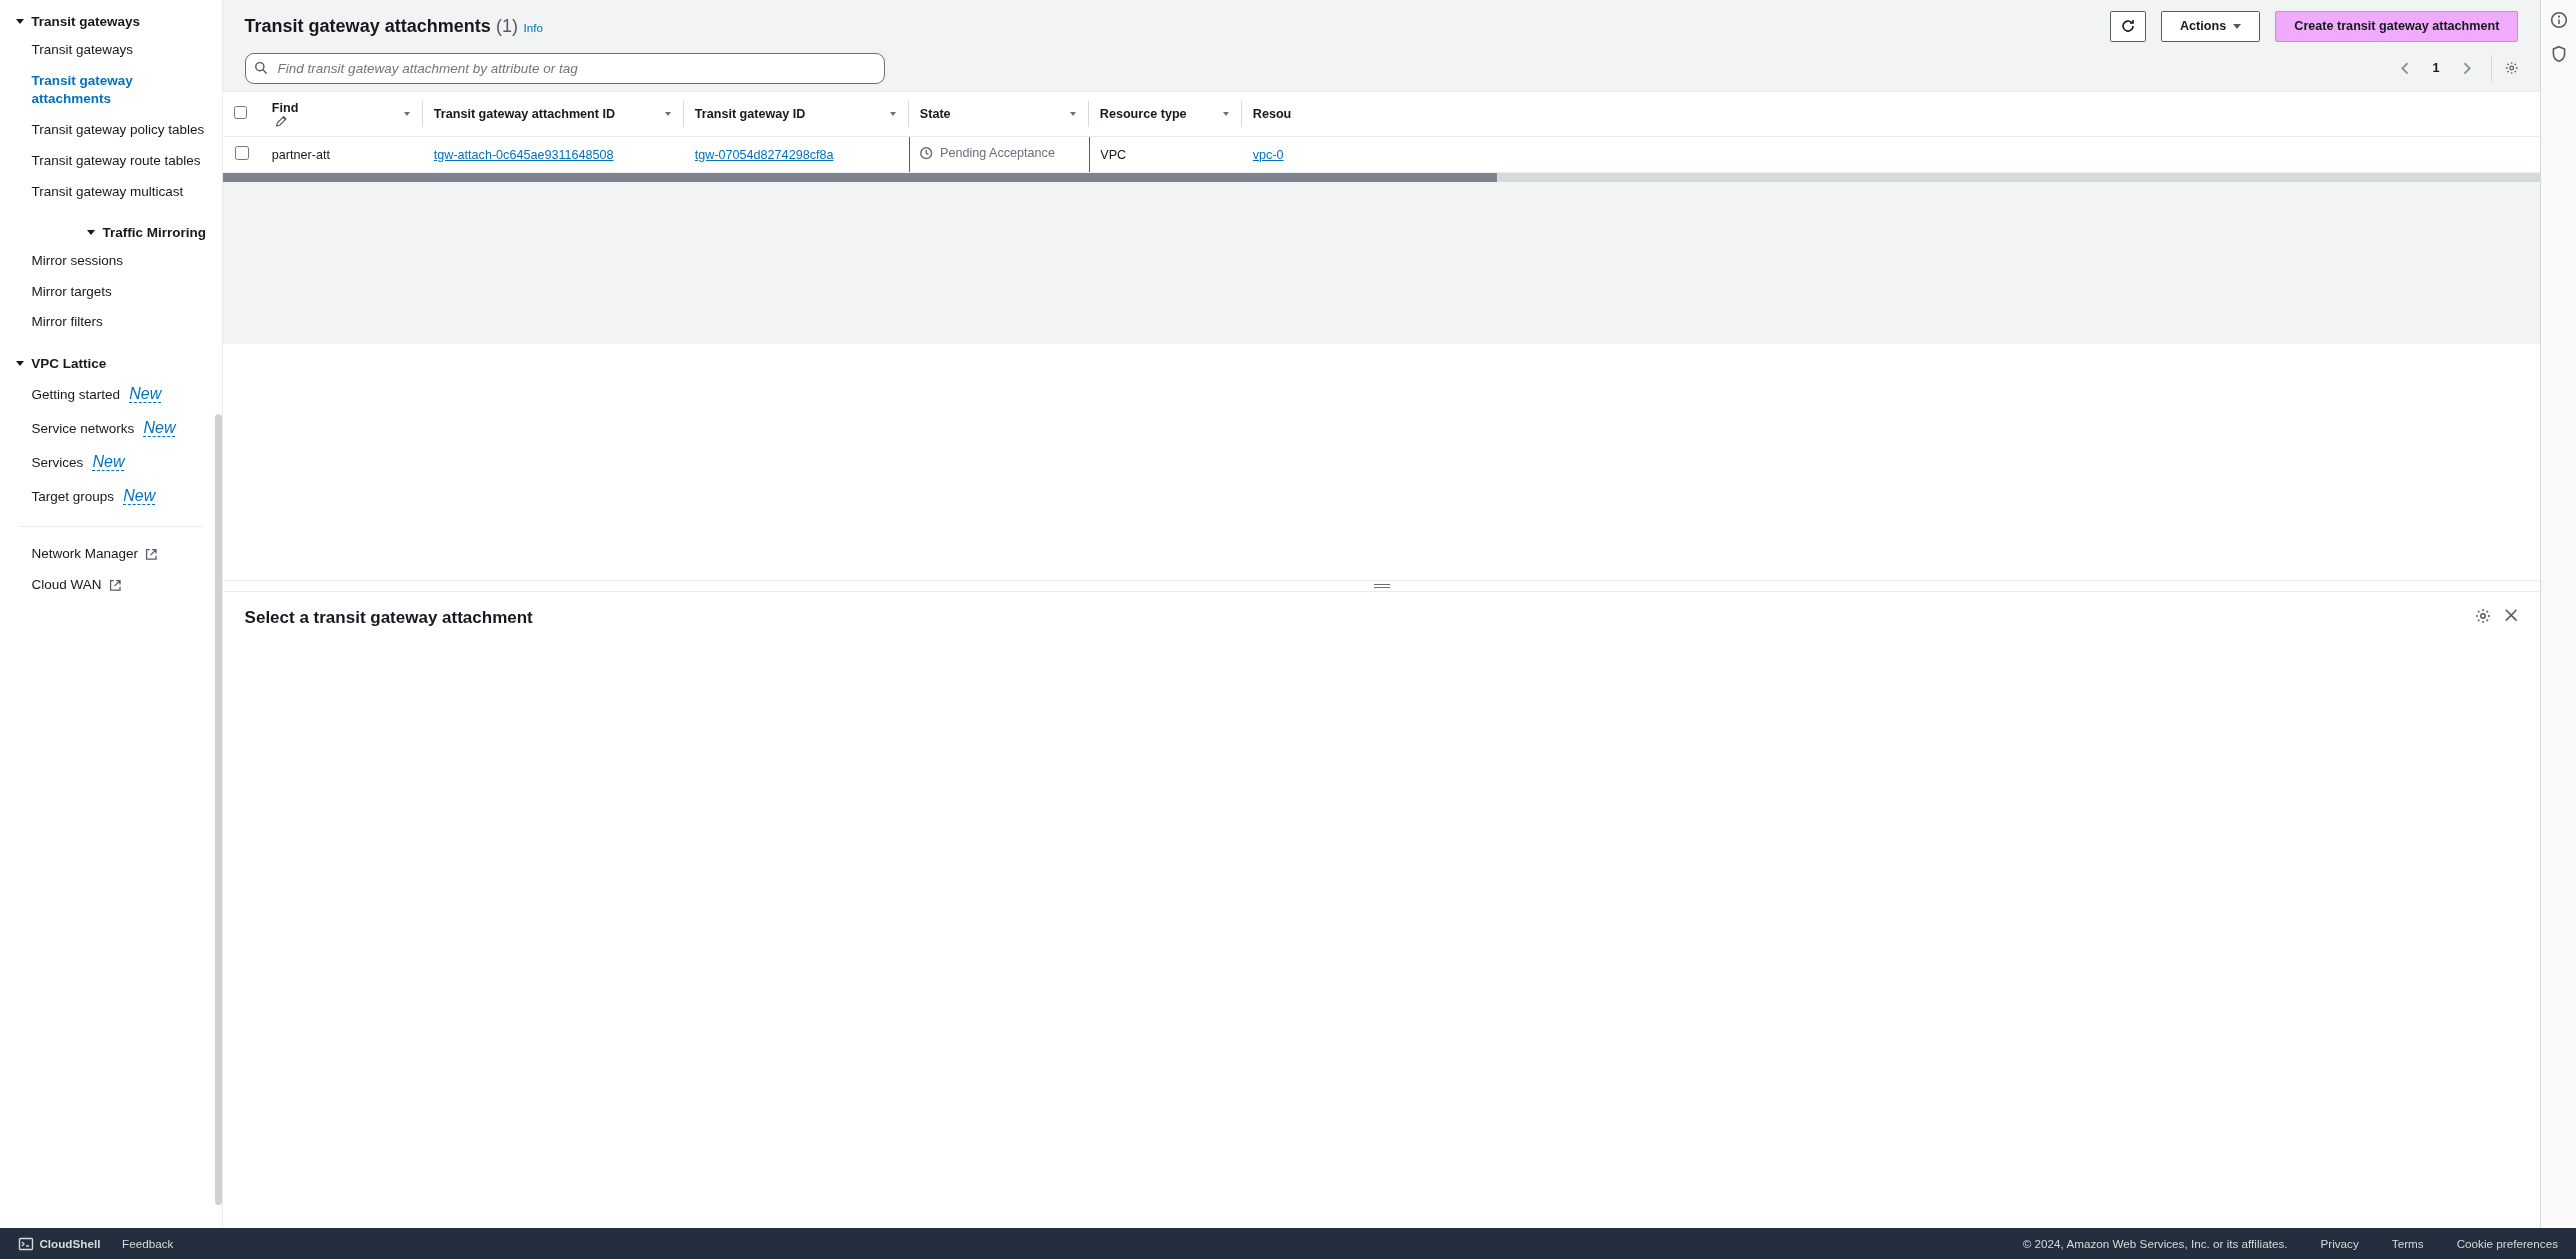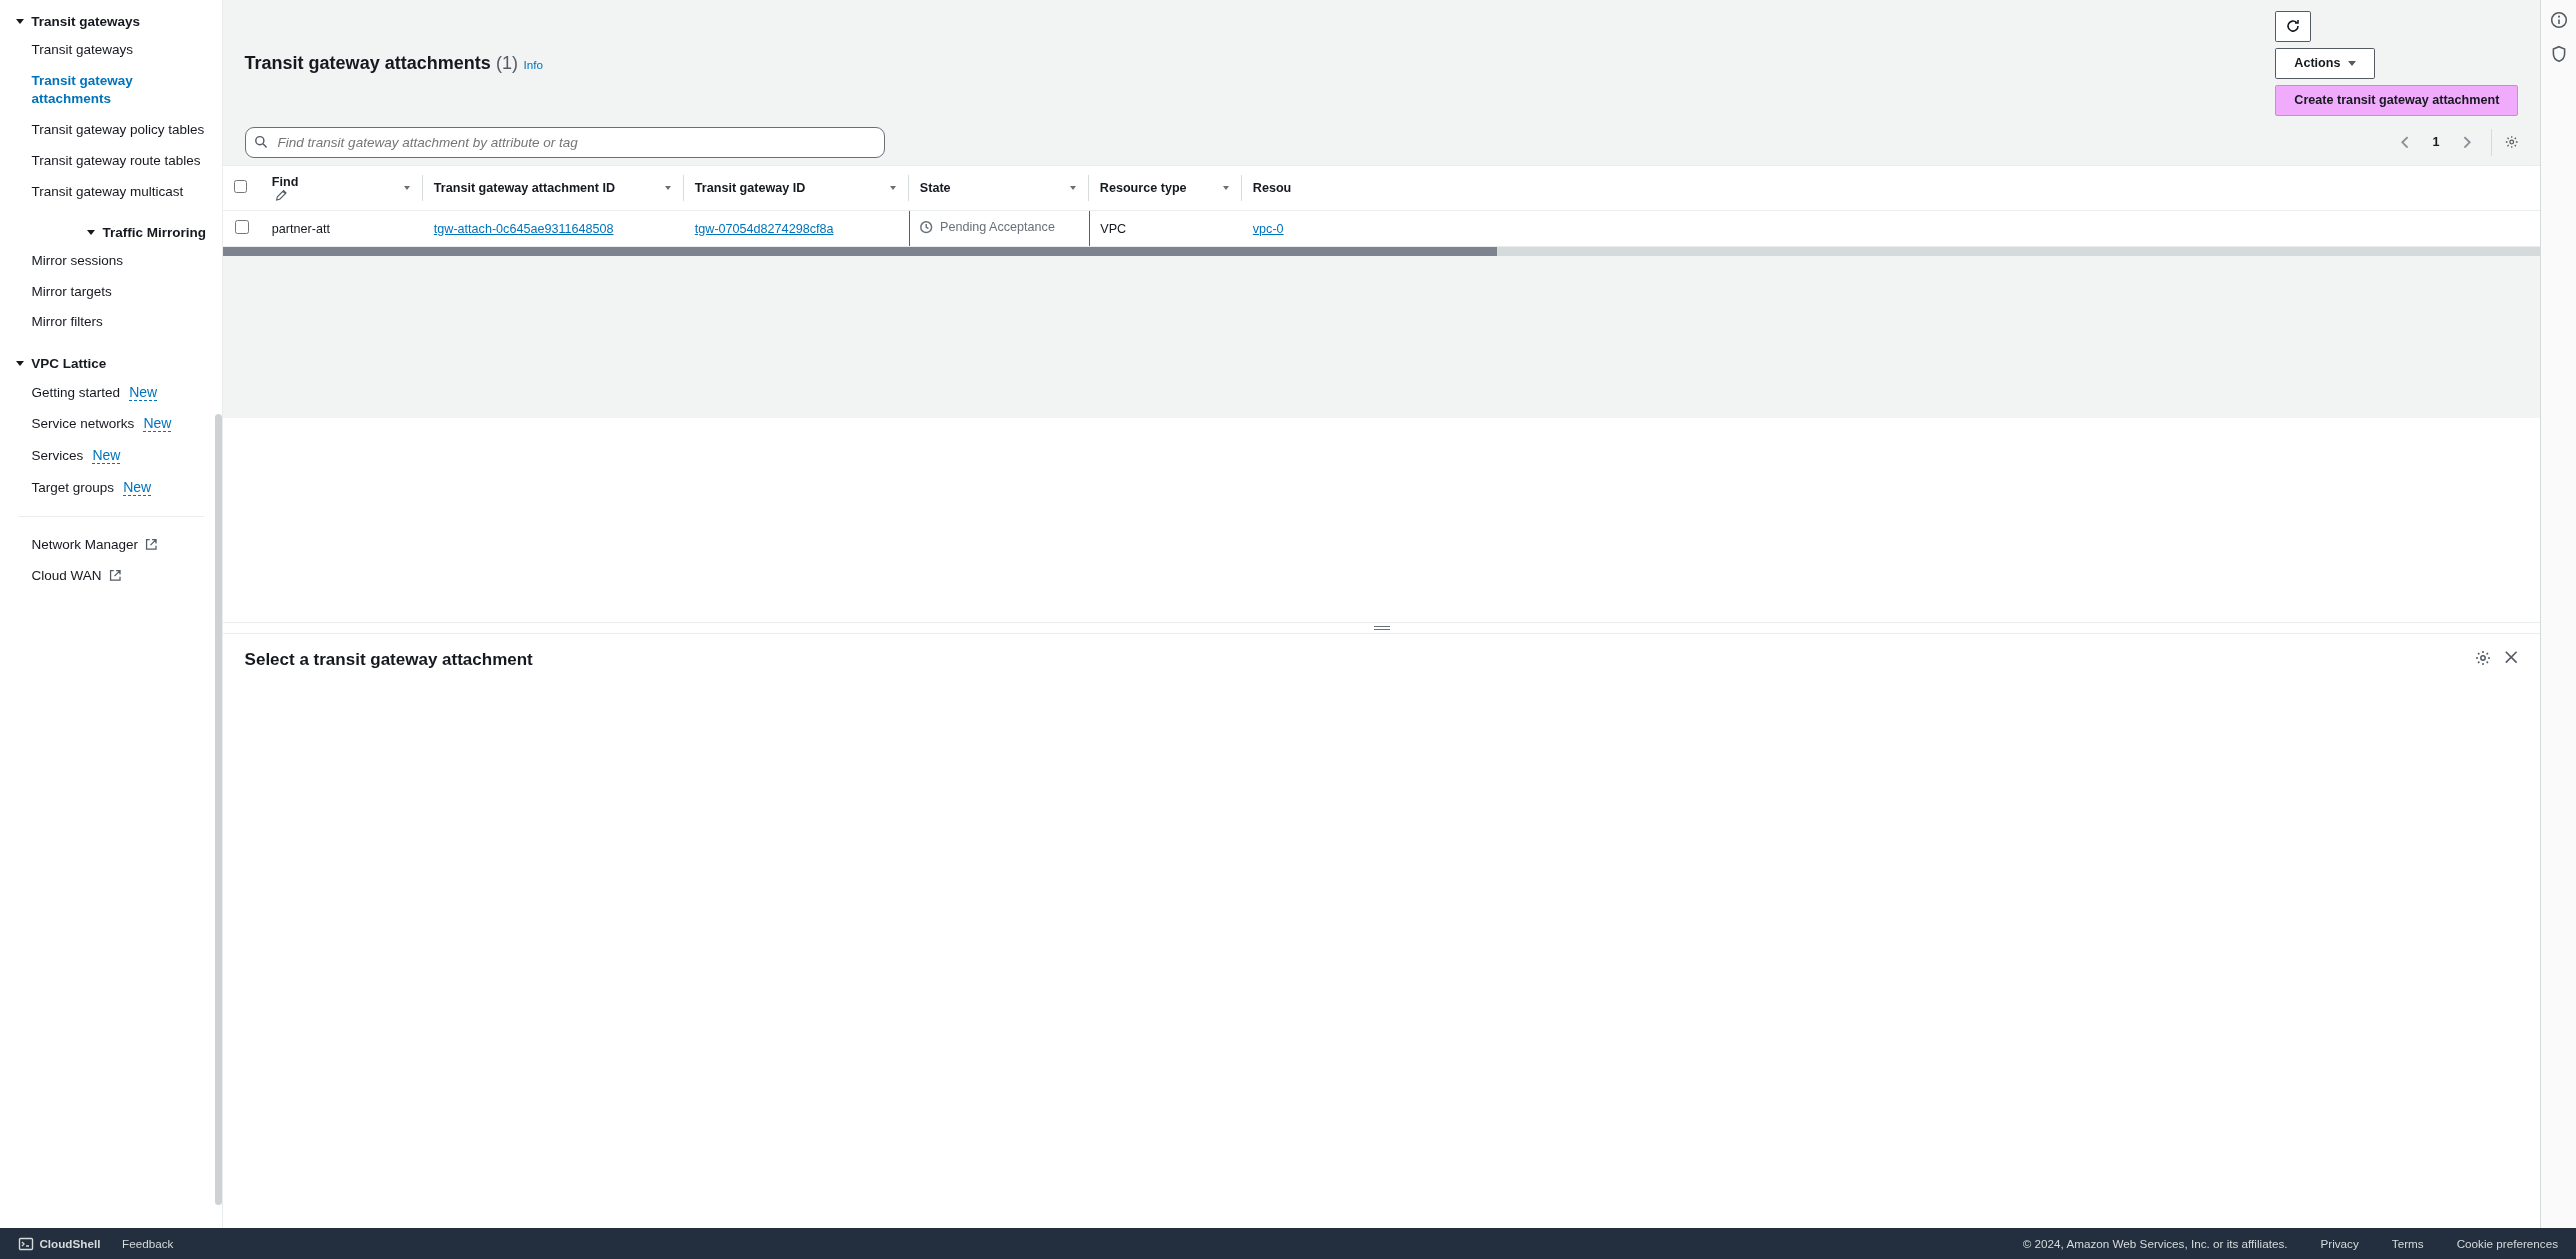--- a/index.html
+++ b/index.html
@@ -6,34 +6,34 @@
 body { font-family: "Amazon Ember", "Helvetica Neue", Arial, sans-serif; font-size: 12.6px; color: #16191f; background: #fff; overflow: hidden; }
 .app { display: flex; height: 100vh; width: 100vw; }
 
 
 .sidebar { width: 223px; min-width: 223px; background: #fff; border-right: 0.9px solid #eaeded; overflow-y: auto; padding: 9px 0 0 0; position: relative; }
 .sidebar-scroll-indicator { position: absolute; right: 0; top: 414px; bottom: 54px; width: 7.2px; background: #cfd2d4; border-radius: 3.6px; }
 .nav-group-header { display: flex; align-items: center; padding: 5.4px 16px; font-weight: 700; font-size: 13.5px; cursor: pointer; gap: 7.2px; }
 .caret { width: 0; height: 0; border-left: 4.5px solid transparent; border-right: 4.5px solid transparent; border-top: 5.4px solid #16191f; }
 .nav-item { display: block; padding: 6.3px 16px 6.3px 31.5px; font-size: 13.5px; color: #16191f; cursor: pointer; line-height: 1.35; }
 .nav-item.active { color: #0073bb; font-weight: 700; }
-.badge-new { font-size: 14px; color: #0073bb; border-bottom: 0.9px dashed #0073bb; margin-left: 5.4px; font-weight: 400; }
+.badge-new { font-size: 16px; color: #0073bb; border-bottom: 0.9px dashed #0073bb; margin-left: 5.4px; font-weight: 400; font-style: italic; }
 .ext-icon { width: 12.6px; height: 12.6px; display: inline-block; vertical-align: -1.8px; margin-left: 3.6px; }
 .nav-divider { border: 0; border-top: 0.9px solid #eaeded; margin: 12.6px 18px; }
 
 
 .main { flex: 1; display: flex; flex-direction: column; background: #f2f3f3; min-width: 0; position: relative; }
 
 
 .header-bar { padding: 10.8px 21.6px 7.2px 21.6px; }
 .header-row1 { display: flex; align-items: center; justify-content: space-between; }
 .page-title { font-size: 18px; font-weight: 700; display: flex; align-items: baseline; gap: 5.4px; }
 .page-title .count { font-weight: 400; color: #545b64; }
 .info-link { color: #0073bb; font-size: 11.7px; font-weight: 400; cursor: pointer; }
-.header-actions { display: flex; gap: 6px; align-items: flex-start; flex-direction: column; }
+.header-actions { display: flex; gap: 15px; align-items: flex-start; }
 .btn { border: 0.9px solid #545b64; background: #fff; color: #16191f; font-weight: 700; font-size: 12.6px; padding: 5.4px 18px; border-radius: 1.8px; cursor: pointer; display: inline-flex; align-items: center; gap: 7.2px; height: 31px; }
 .btn-icon { padding: 5.4px 9px; }
 .btn-primary { background: #f0abfc; border-color: #ff9900; color: #16191f; }
 .dropdown-caret { width: 0; height: 0; border-left: 4.5px solid transparent; border-right: 4.5px solid transparent; border-top: 5.4px solid #545b64; }
 
 
 .toolbar-row2 { display: flex; align-items: center; gap: 14.4px; margin-top: 10.8px; }
 .search-wrap { flex: 0 0 640px; position: relative; }
 .search-input { width: 100%; padding: 7.2px 10.8px 7.2px 32px; border: 0.9px solid #687078; border-radius: 9px; font-size: 13.5px; font-style: italic; color: #687078; height: 31px; background: #fff; }
 .search-mag { position: absolute; left: 9px; top: 50%; transform: translateY(-50%); width: 14.4px; height: 14.4px; }

